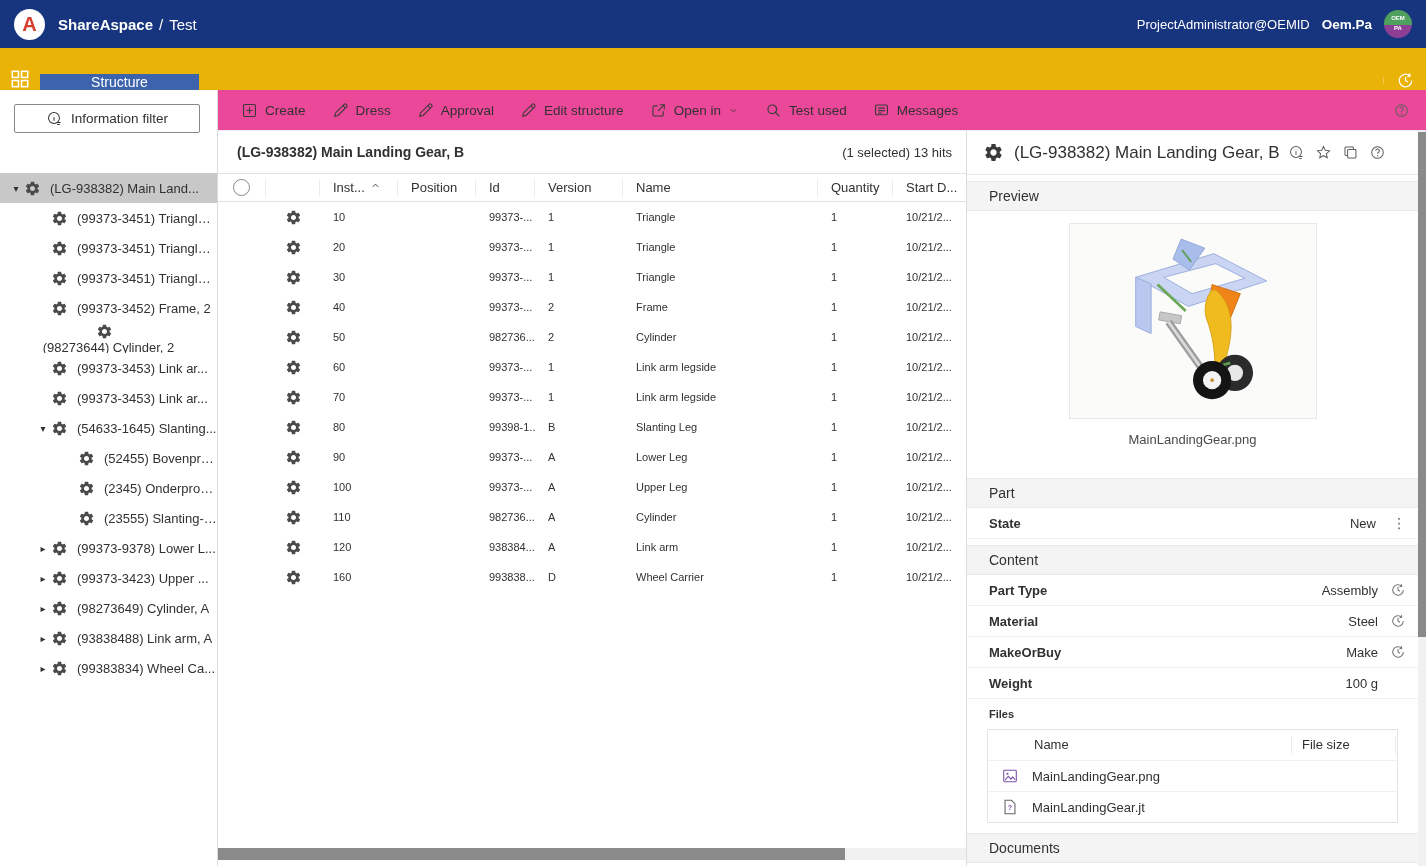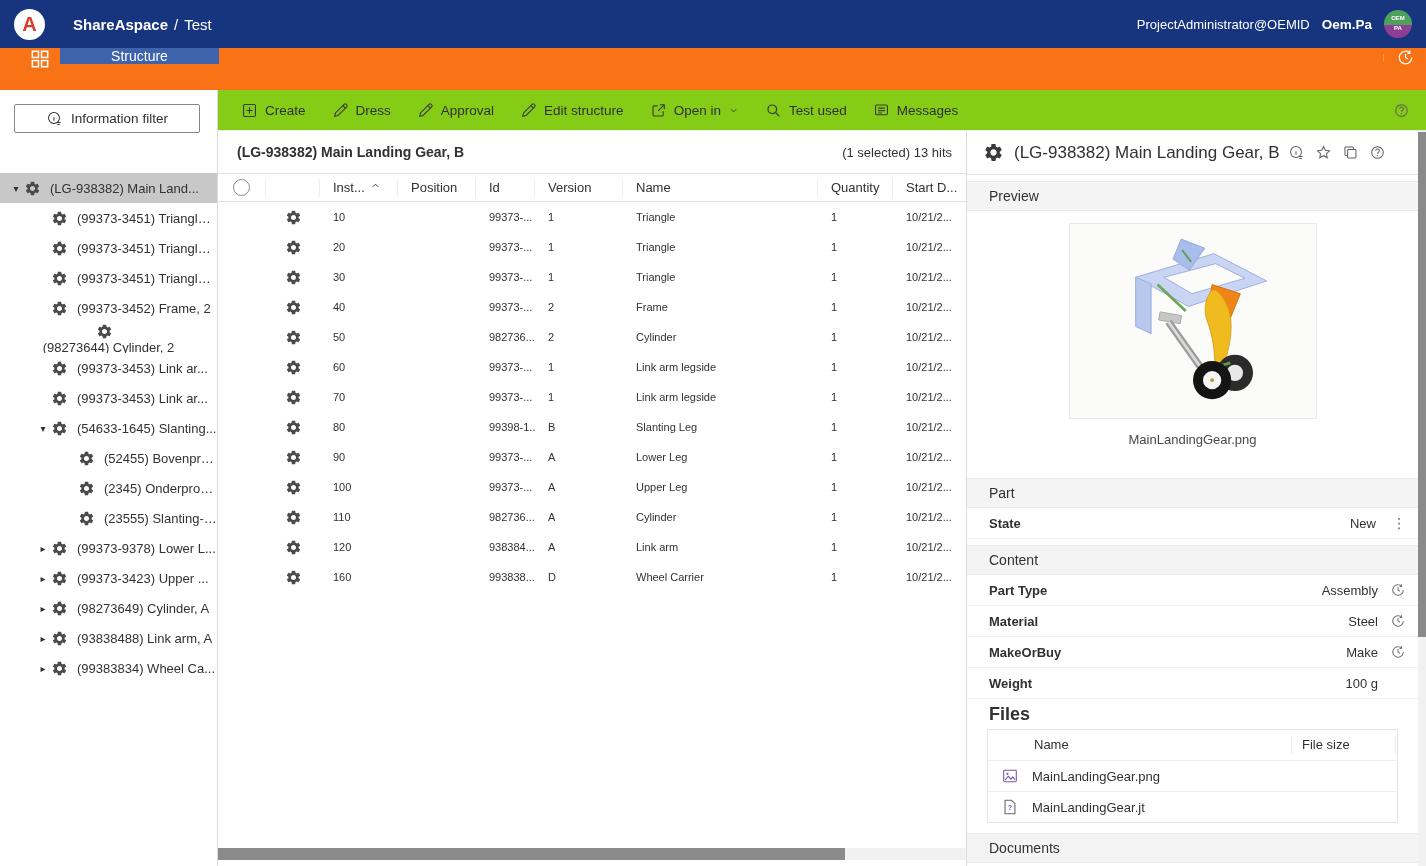--- a/index.html
+++ b/index.html
@@ -3,43 +3,43 @@
 <meta charset="utf-8">
 <style>
   * { margin:0; padding:0; box-sizing:border-box; }
   html,body { width:1426px; height:866px; overflow:hidden;
     font-family:"Liberation Sans", sans-serif; color:#323130; background:#fff; }
 
   
   .topbar { height:48px; background:#17357e; display:flex; align-items:center; padding:0 14px; }
   .logo { width:31px; height:31px; border-radius:50%; background:#fff; color:#d53d2e;
     display:flex; align-items:center; justify-content:center; font-weight:bold; font-size:20px; }
-  .brand { color:#fff; font-size:15px; margin-left:28px; font-weight:bold; }
+  .brand { color:#fff; font-size:15px; margin-left:13px; font-weight:bold; }
   .brand .sep { font-weight:400; margin:0 6px; }
   .brand .proj { font-weight:400; }
   .topbar-right { margin-left:auto; display:flex; align-items:center; gap:12px; }
   .user-email { color:#fff; font-size:13px; }
   .user-name { color:#fff; font-size:13.5px; font-weight:bold; }
   .avatar { width:28px; height:28px; border-radius:50%; overflow:hidden; display:flex; flex-direction:column; }
   .avatar .t { flex:1.2; background:#4fa05e; color:#fff; font-size:6px; font-weight:bold; display:flex; align-items:center; justify-content:center; }
   .avatar .b { flex:1; background:#8d3f96; color:#fff; font-size:6px; font-weight:bold; display:flex; align-items:flex-start; justify-content:center; }
 
   
-  .tabbar { height:42px; background:#f97316; display:flex; align-items:flex-start;padding-left:20px; }
+  .tabbar { height:42px; background:#eab308; display:flex; align-items:flex-end; }
   .grid-btn { width:40px; display:flex; align-items:center; justify-content:center; color:#fff; cursor:pointer; }
   .tab { width:159px; background:#3d63ad; color:#fff; font-size:14px; display:flex; align-items:center; justify-content:center; cursor:pointer; }
   .tabbar-right { margin-left:auto; display:flex; align-items:stretch; }
   .tab-div { width:1px; background:rgba(255,255,255,.28); margin:6px 0; }
   .hist-btn { width:42px; display:flex; align-items:center; justify-content:center; color:#fff; cursor:pointer; }
 
   
   .content { display:flex; height:776px; }
   .sidebar { width:218px; border-right:1px solid #dcdcdc; background:#fff; flex:none; }
   .right-region { flex:1; display:flex; flex-direction:column; min-width:0; }
-  .toolbar { height:41px; display:flex; align-items:center; padding:0 12px; gap:4px; border-bottom:1px solid #ececec; background:#84cc16; }
+  .toolbar { height:41px; display:flex; align-items:center; padding:0 12px; gap:4px; border-bottom:1px solid #ececec; background:#ec4899; }
   .tb-btn { display:flex; align-items:center; gap:7px; font-size:13.5px; color:#323130; padding:6px 11px; cursor:pointer; background:none; border:none; font-family:inherit; }
   .tb-btn svg { color:#3b3a39; }
   .toolbar-right { margin-left:auto; display:flex; align-items:center; }
   .help-btn { color:#605e5c; background:none; border:none; cursor:pointer; display:flex; padding:4px; }
   .workspace { flex:1; display:flex; min-height:0; }
 
   
   .filter-btn { margin:14px; width:186px; height:29px; border:1px solid #8a8886; border-radius:2px;
     background:#fff; display:flex; align-items:center; justify-content:center; gap:8px;
     font-size:13.5px; color:#323130; cursor:pointer; font-family:inherit; }
@@ -81,21 +81,21 @@
     display:flex; align-items:center; padding-left:22px; font-size:14px; margin-top:6px; }
   .preview-wrap { text-align:center; }
   .preview-box { width:248px; height:196px; margin:12px auto 0; background:#fbfbfa; border:1px solid #e8e8e8;
     display:flex; align-items:center; justify-content:center; }
   .preview-caption { font-size:13px; color:#4a4a4a; margin-top:13px; }
   .prow { height:31px; display:flex; align-items:center; padding:0 12px 0 22px; border-bottom:1px solid #f1f1f1; font-size:13px; }
   .prow .lbl { font-weight:bold; }
   .prow .val { margin-left:auto; color:#323130; }
   .prow .hist { color:#757575; margin-left:12px; display:flex; }
   .prow .kebab { margin-left:16px; color:#605e5c; font-size:14px; background:none; border:none; cursor:pointer; }
-  .files-label { height:30px; display:flex; align-items:center; padding-left:22px; font-size:18px; font-weight:bold; }
+  .files-label { height:30px; display:flex; align-items:center; padding-left:22px; font-size:11px; font-weight:bold; }
   .files-table { margin:0 20px 10px 20px; border:1px solid #e4e4e4; }
   .ft-head { display:grid; grid-template-columns:44px 260px 104px 1fr; height:30px; align-items:center; font-size:13px; color:#323130; }
   .ft-head .fc { border-right:1px solid #ececec; height:18px; line-height:18px; padding-left:2px; }
   .ft-head .fc0 { border-right:none; }
   .ft-row { display:grid; grid-template-columns:44px 260px 104px 1fr; height:31px; align-items:center; border-top:1px solid #efefef; font-size:13px; cursor:pointer; }
   .ft-row .fic { display:flex; justify-content:center; }
   .vscroll { position:absolute; right:0; top:0; width:8px; height:100%; background:#f1f1f1; }
   .vscroll .thumb { position:absolute; top:1px; width:8px; height:505px; background:#8a8a8a; cursor:grab; }
 
   .hidden-defs { position:absolute; width:0; height:0; overflow:hidden; }

